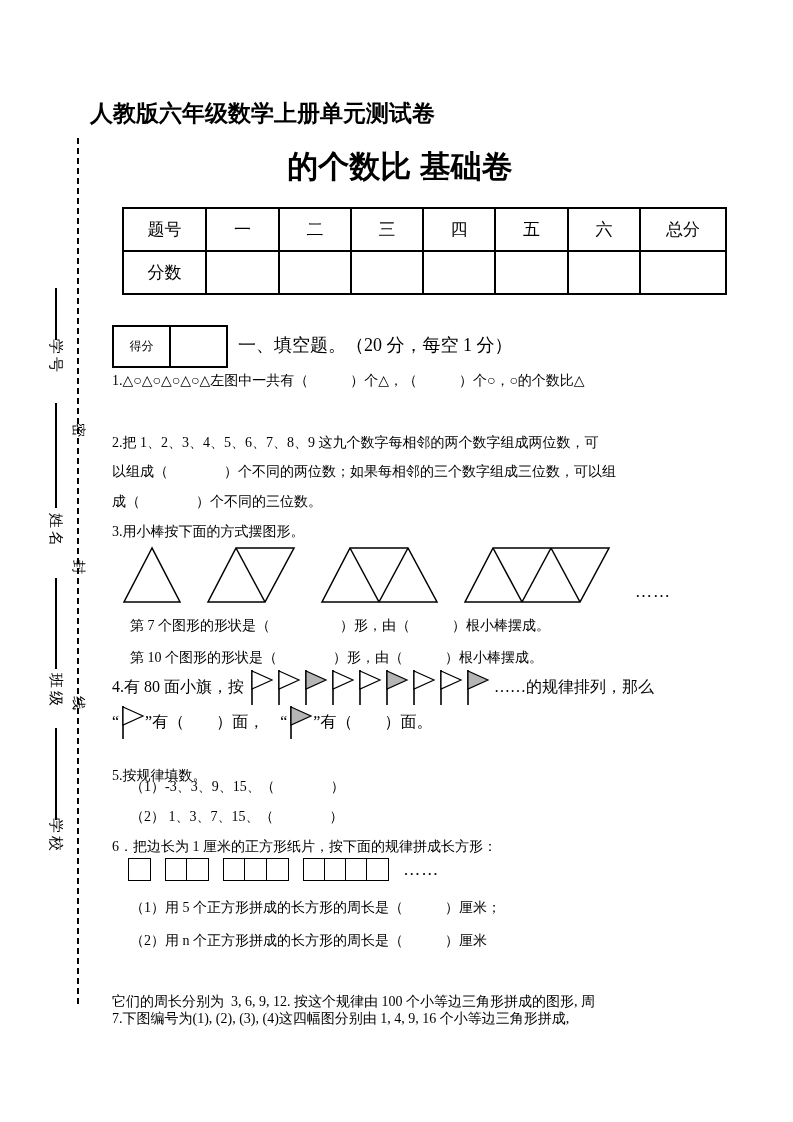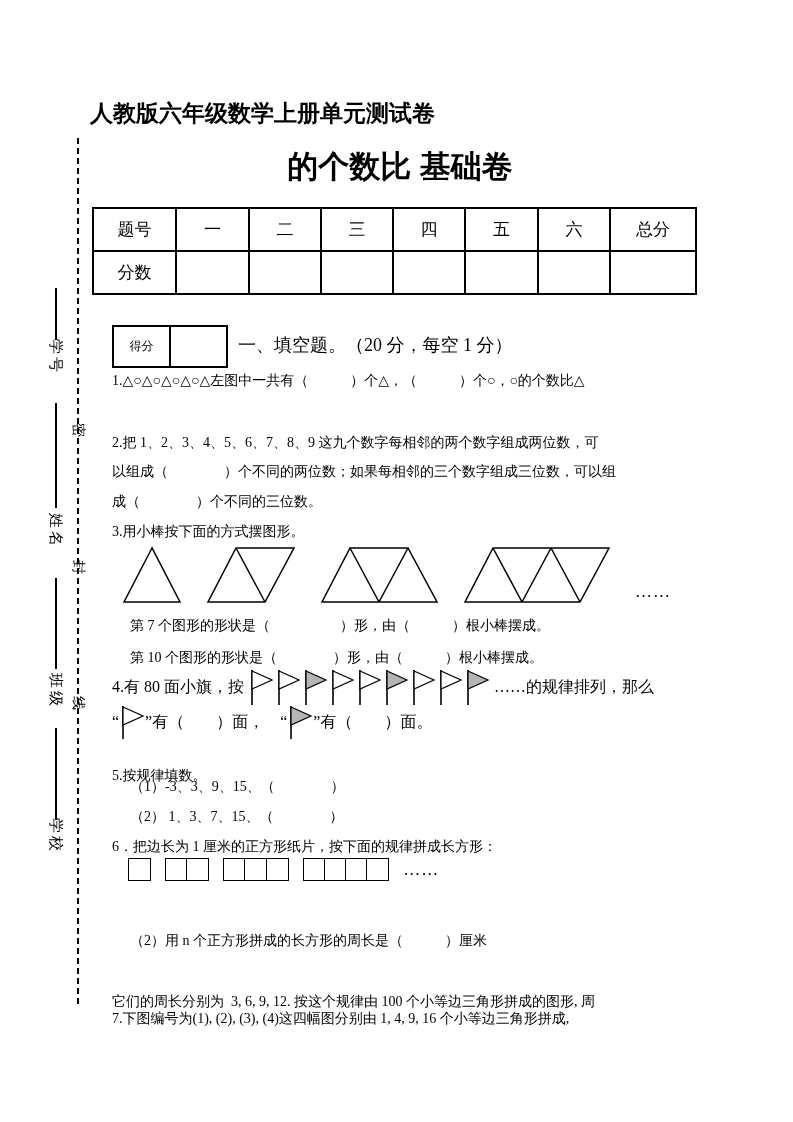--- a/index.html
+++ b/index.html
@@ -12,21 +12,21 @@
   .m-label{position:absolute;left:55px;font-size:15px;letter-spacing:3px;white-space:nowrap;
            transform:translate(-50%,-50%) rotate(90deg);}
   .seal-char{position:absolute;left:78px;font-size:14px;
              transform:translate(-50%,-50%) rotate(90deg);}
   
   .title-main{position:absolute;left:90px;width:620px;top:98px;text-align:left;
               font-size:23px;font-weight:bold;}
   .title-sub{position:absolute;left:90px;width:620px;top:146px;text-align:center;
              font-size:31px;font-weight:bold;font-family:"Liberation Sans","DejaVu Sans",sans-serif;}
   
-  .score-table{position:absolute;left:92px;top:207px;border-collapse:collapse;table-layout:fixed;}
+  .score-table{position:absolute;left:122px;top:207px;border-collapse:collapse;table-layout:fixed;}
   .score-table td{border:2px solid #000;height:41px;font-size:17px;text-align:center;
                   vertical-align:middle;padding:0;}
   .score-table td.lbl{text-align:center;}
   
   .score-box{position:absolute;left:112px;top:325px;width:112px;height:39px;display:flex;
              border:2px solid #000;}
   .score-box .cell{flex:1;display:flex;align-items:center;justify-content:center;font-size:12px;}
   .score-box .cell:first-child{border-right:2px solid #000;}
   
   .tline{position:absolute;left:112px;width:620px;font-size:14px;line-height:21px;white-space:pre;}
@@ -223,18 +223,19 @@
         <div class="sq"></div>
       </div>
     <div class="sq-group">
         <div class="sq"></div>
         <div class="sq"></div>
         <div class="sq"></div>
         <div class="sq"></div>
       </div>
     <span class="dots">……</span>
   </div>
+  <div class="tline indent" style="top:897px">（1）用 5 个正方形拼成的长方形的周长是（　　　）厘米；</div>
   <div class="tline indent" style="top:930px">（2）用 n 个正方形拼成的长方形的周长是（　　　）厘米</div>
 
   <div class="tline" style="top:1008px">7.下图编号为(1), (2), (3), (4)这四幅图分别由 1, 4, 9, 16 个小等边三角形拼成,</div>
   <div class="tline" style="top:991px">它们的周长分别为  3, 6, 9, 12. 按这个规律由 100 个小等边三角形拼成的图形, 周</div>
 
 </div>
 
 </body></html>

